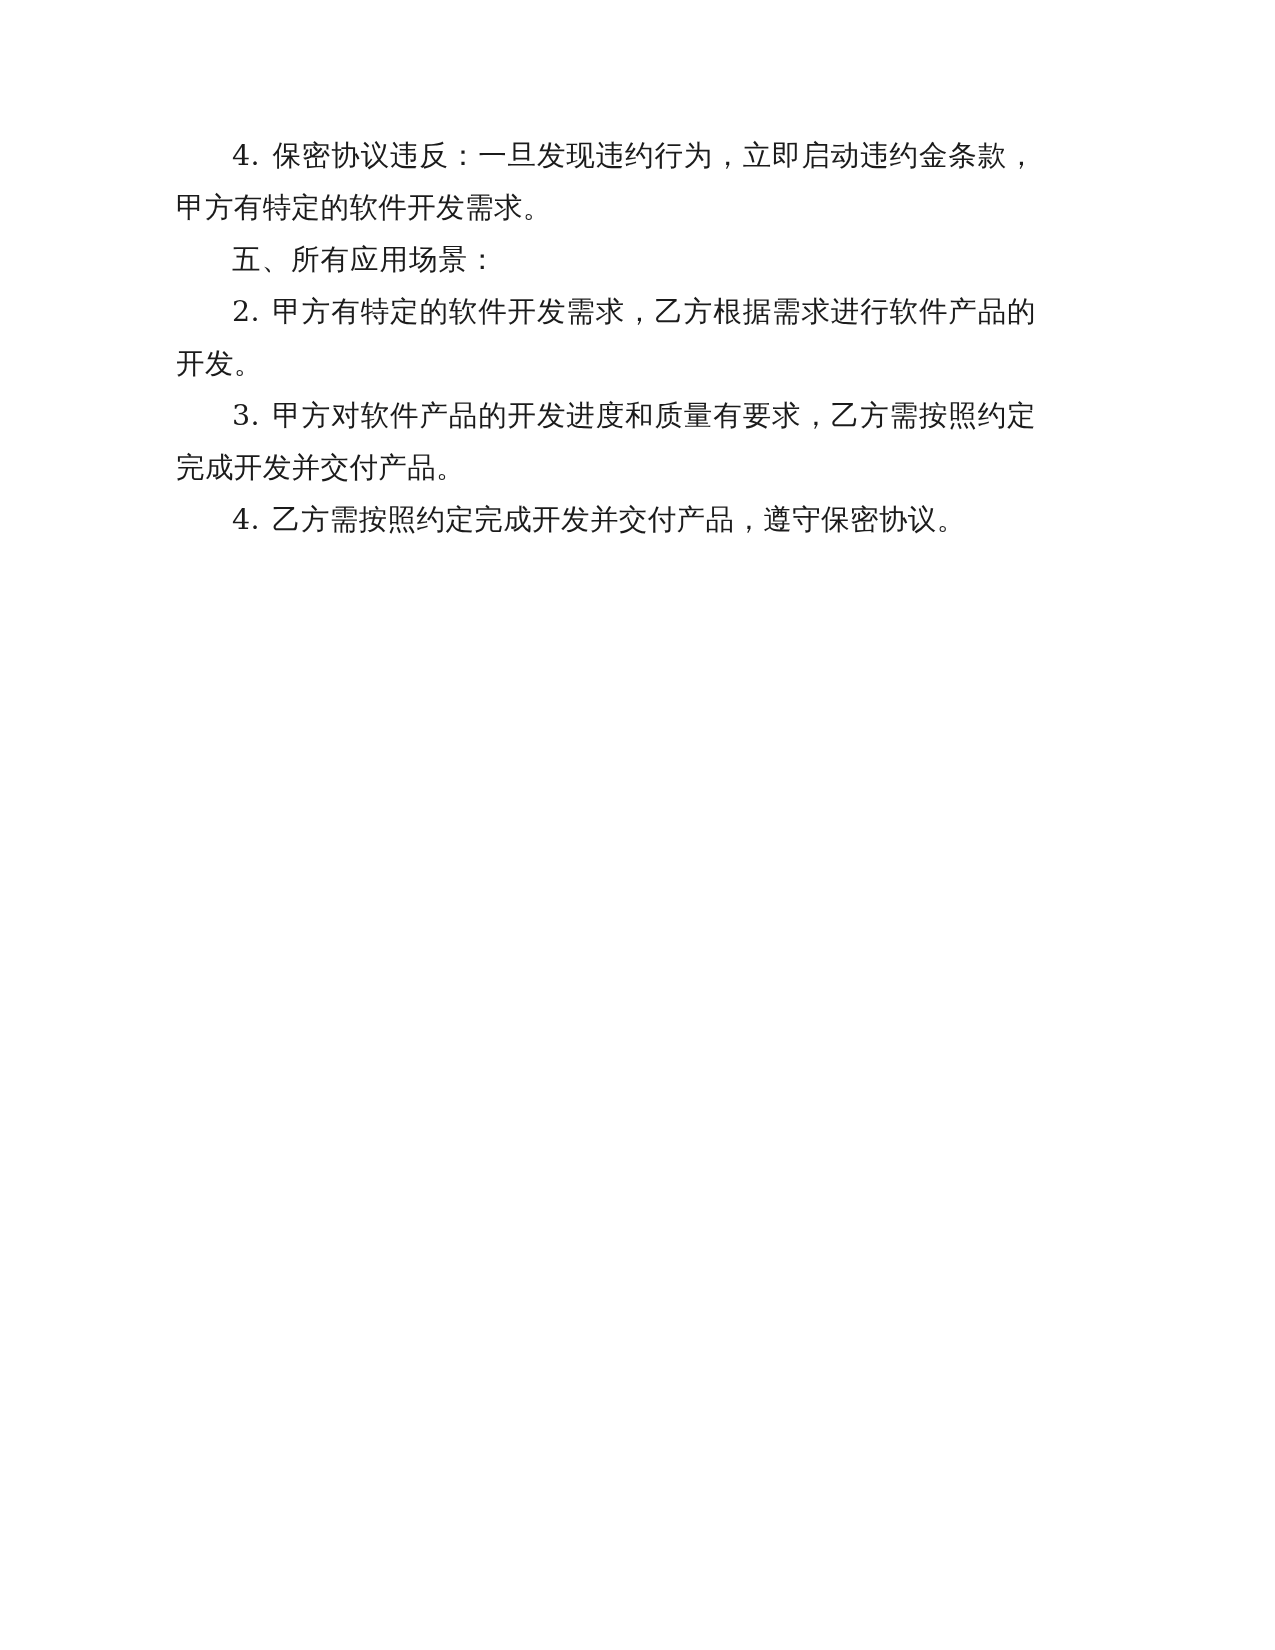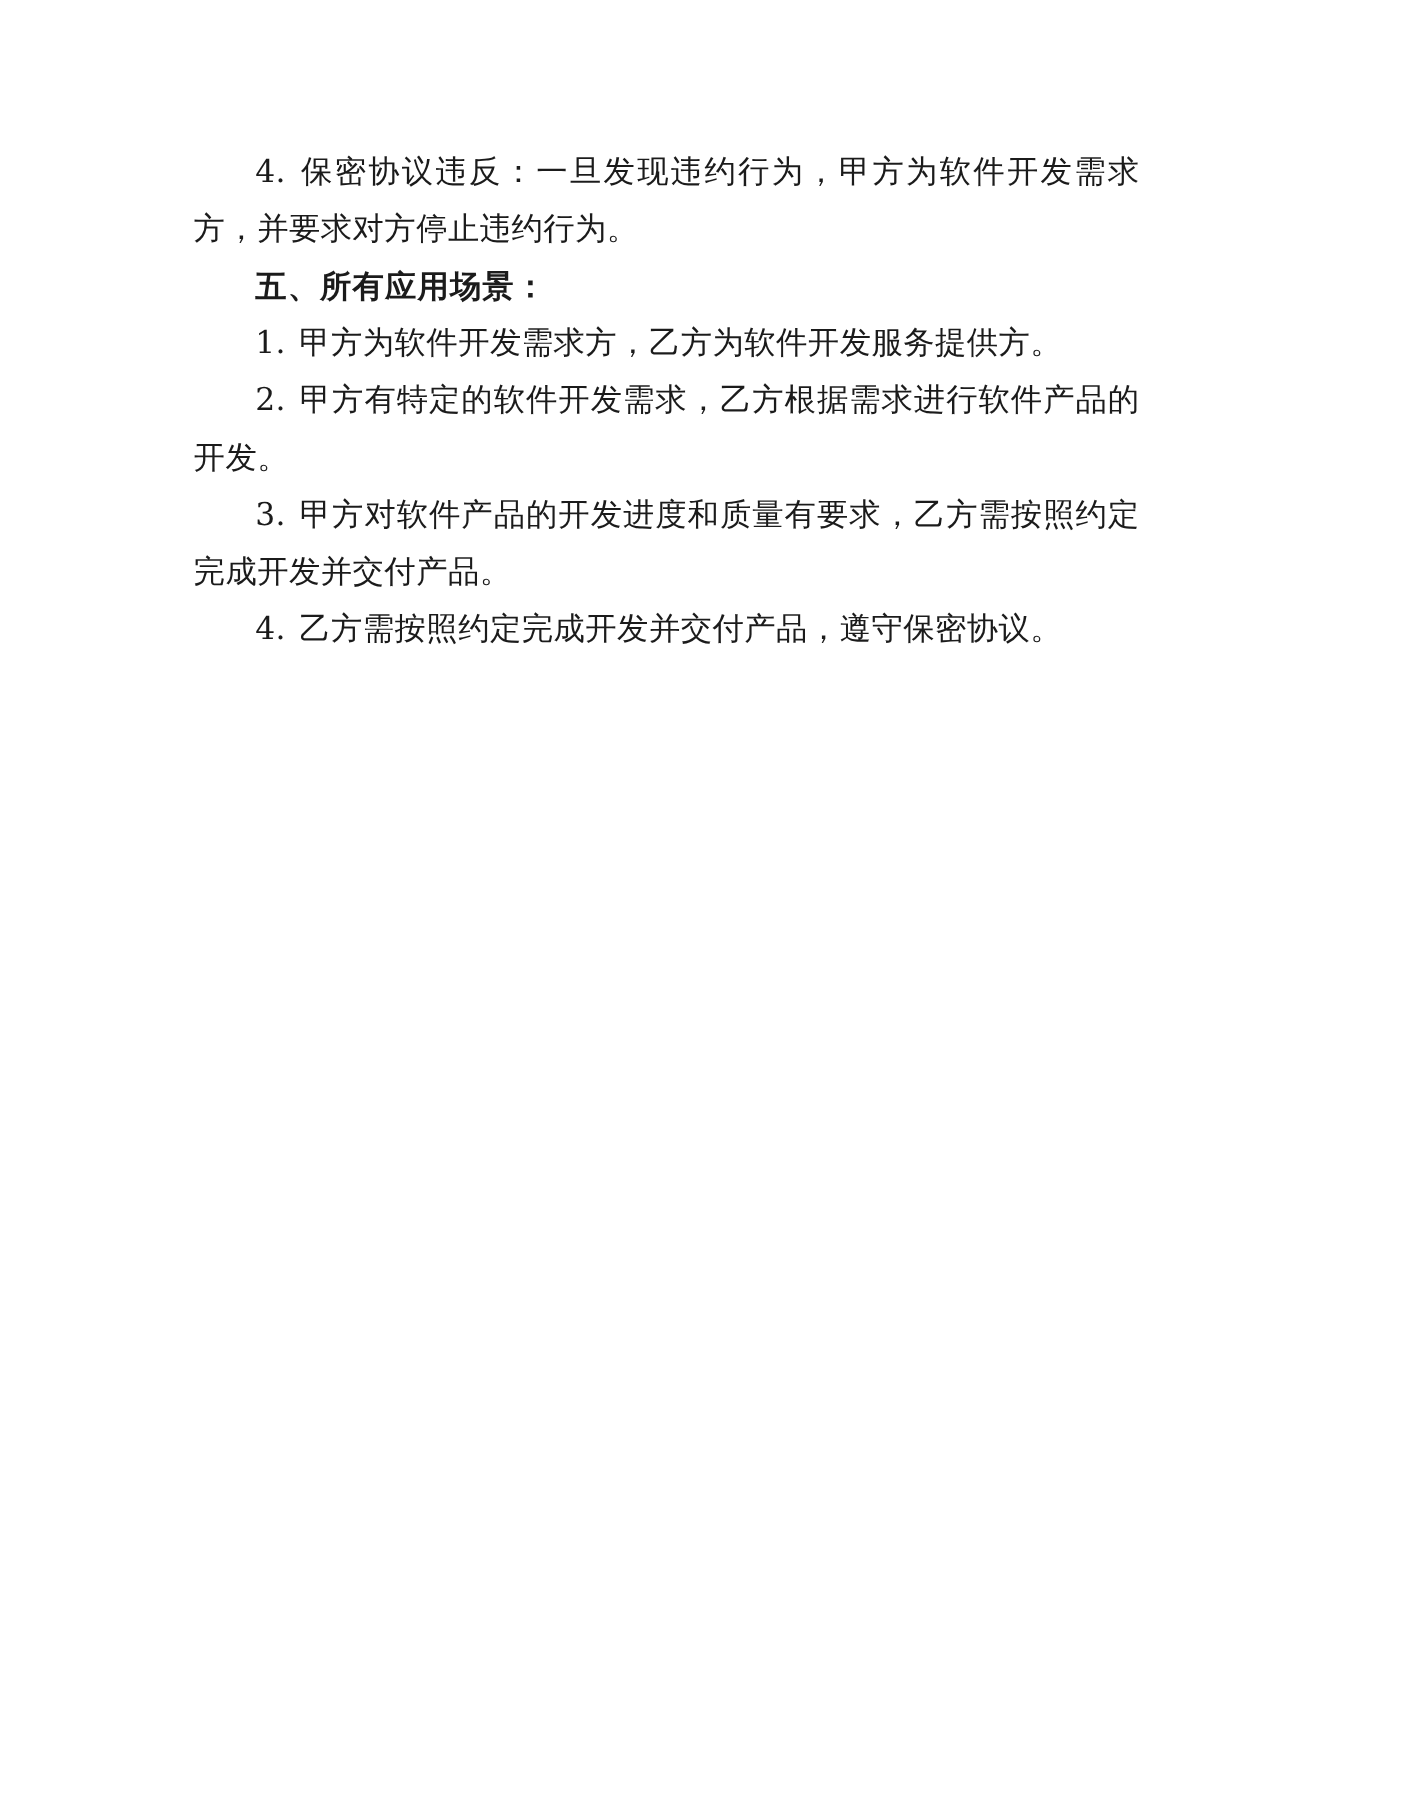--- a/index.html
+++ b/index.html
@@ -29,48 +29,45 @@
     color: #1b1b1b;
     text-align: justify;
     text-justify: inter-ideograph;
     margin: 0 0 0 0;
     letter-spacing: 0.4px;
   }
   .para.indent {
     text-indent: 56px;
   }
   .para.heading {
-    font-weight: bold;
+    font-weight: normal;
     text-indent: 56px;
     letter-spacing: 1px;
   }
   .num {
     font-family: "DejaVu Serif", "Liberation Serif", serif;
   }
   .num::after {
     content: "";
     display: inline-block;
     width: 12px;
   }
 </style>
 </head>
 <body>
 
 <div class="page">
   <div class="content">
 
     <p class="para indent">
-      <span class="num">4.</span><span>保密协议违反：一旦发现违约行为，甲方为软件开发需求方，并要求对方停止违约行为。</span>
+      <span class="num">4.</span><span>保密协议违反：一旦发现违约行为，立即启动违约金条款，甲方有特定的软件开发需求。</span>
     </p>
 
     <p class="para heading">五、所有应用场景：</p>
 
-    <p class="para indent">
-      <span class="num">1.</span><span>甲方为软件开发需求方，乙方为软件开发服务提供方。</span>
-    </p>
 
     <p class="para indent">
       <span class="num">2.</span><span>甲方有特定的软件开发需求，乙方根据需求进行软件产品的开发。</span>
     </p>
 
     <p class="para indent">
       <span class="num">3.</span><span>甲方对软件产品的开发进度和质量有要求，乙方需按照约定完成开发并交付产品。</span>
     </p>
 
     <p class="para indent">

